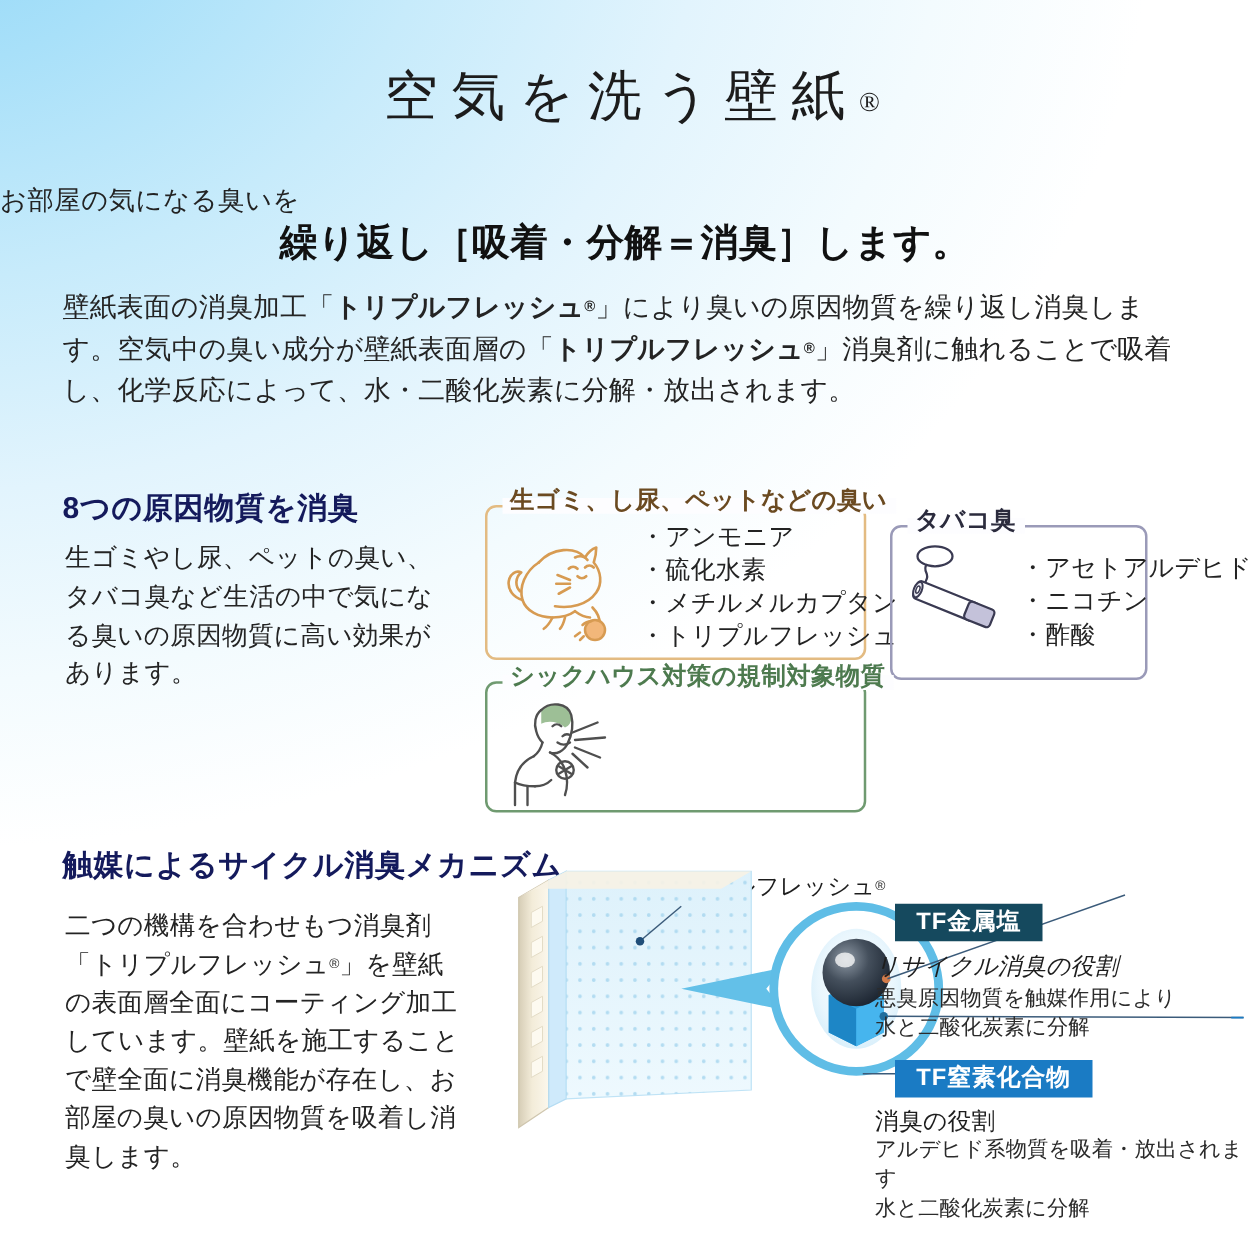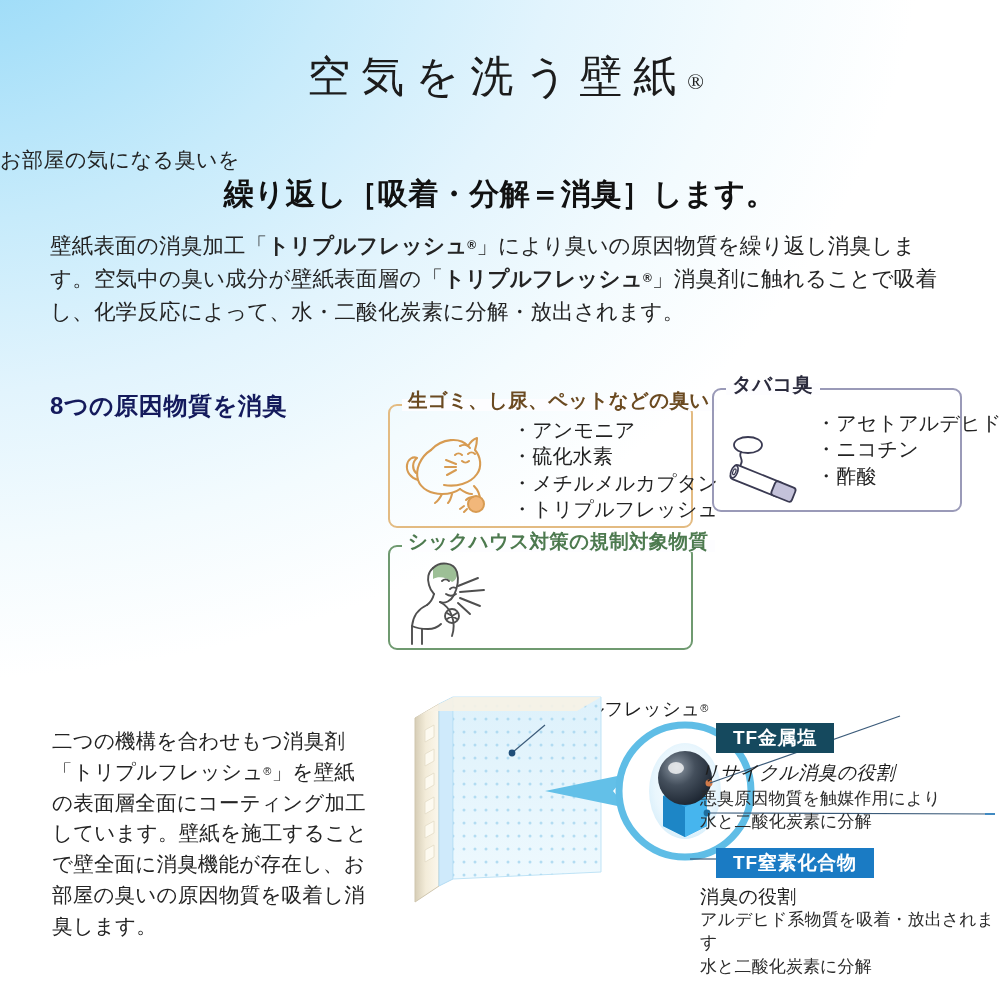--- a/index.html
+++ b/index.html
@@ -86,21 +86,21 @@
     position: absolute;
     font-size: 20px; line-height: 1.32; color: #232323; letter-spacing: .2px;
     white-space: nowrap;
   }
 
   #box-kitchen { left: 388px; top: 404px; width: 305px; height: 124px;
                  border-color: #e3bb82; }
   #box-kitchen > .legend { color: #6b4a21; }
   #box-kitchen .items { left: 122px; top: 11px; }
 
-  #box-tobacco { left: 712px; top: 388px; width: 250px; height: 124px;
+  #box-tobacco { left: 712px; top: 420px; width: 206px; height: 124px;
                  border-color: #9a9ab8; }
   #box-tobacco > .legend { color: #2b2b3d; }
   #box-tobacco .items { left: 102px; top: 20px; }
 
   #box-sick { left: 388px; top: 545px; width: 305px; height: 105px;
               border-color: #6f9a70; }
   #box-sick > .legend { color: #4d7a4f; }
   #box-sick .items { left: 120px; top: 40px; }
 
   
@@ -150,20 +150,21 @@
   </div>
 
   <div class="sub1">お部屋の気になる臭いを</div>
   <div class="sub2">繰り返し［吸着・分解＝消臭］します。</div>
 
   <div class="lead">
     <span>壁紙表面の消臭加工「</span><b>トリプルフレッシュ</b><b><sup>®</sup></b><span>」により臭いの原因物質を繰り返し消臭します。空気中の臭い成分が壁紙表面層の「</span><b>トリプルフレッシュ</b><b><sup>®</sup></b><span>」消臭剤に触れることで吸着し、化学反応によって、水・二酸化炭素に分解・放出されます。</span>
   </div>
 
   <div class="sec-h" id="h-odor">8つの原因物質を消臭</div>
+  <div class="sec-p" id="p-odor">生ゴミやし尿、ペットの臭い、タバコ臭など生活の中で気になる臭いの原因物質に高い効果があります。</div>
 
   <div class="fbox" id="box-kitchen" style="border-color: rgb(227, 187, 130); text-decoration: underline;">
     <div class="legend" style="color: rgb(107, 74, 33);">生ゴミ、し尿、ペットなどの臭い</div>
     <div class="items">
       <div>・アンモニア</div>
       <div>・硫化水素</div>
       <div>・メチルメルカプタン</div>
       <div>・トリプルフレッシュ</div>
     </div>
   </div>
@@ -235,20 +236,21 @@
         <path d="M50 33 C52 31, 54 31, 56 32"></path>
         <path d="M42 25 C44 23, 47 23, 49 25"></path>
         <path d="M46 38 C49 40, 53 40, 56 38"></path>
         <path d="M58 30 L78 22 M60 36 L84 34 M60 42 L80 50 M58 47 L70 58"></path>
         <circle cx="52" cy="60" r="7"></circle>
         <path d="M47 57 L57 63 M57 57 L47 63"></path>
       </g>
     </svg>
   </div>
 
+  <div class="sec-h" id="h-mech">触媒によるサイクル消臭メカニズム</div>
   <div class="sec-p" id="p-mech">
     <span>二つの機構を合わせもつ消臭剤「</span><span>トリプルフレッシュ</span><sup>®</sup><span>」を壁紙の表面層全面にコーティング加工しています。壁紙を施工することで壁全面に消臭機能が存在し、お部屋の臭いの原因物質を吸着し消臭します。</span>
   </div>
 
   <div class="dlabel" id="lbl-tf">
     <span>トリプルフレッシュ</span><sup>®</sup><br>
     <span>消臭剤</span>
   </div>
 
   <svg id="diagram" viewBox="0 0 600 290">

